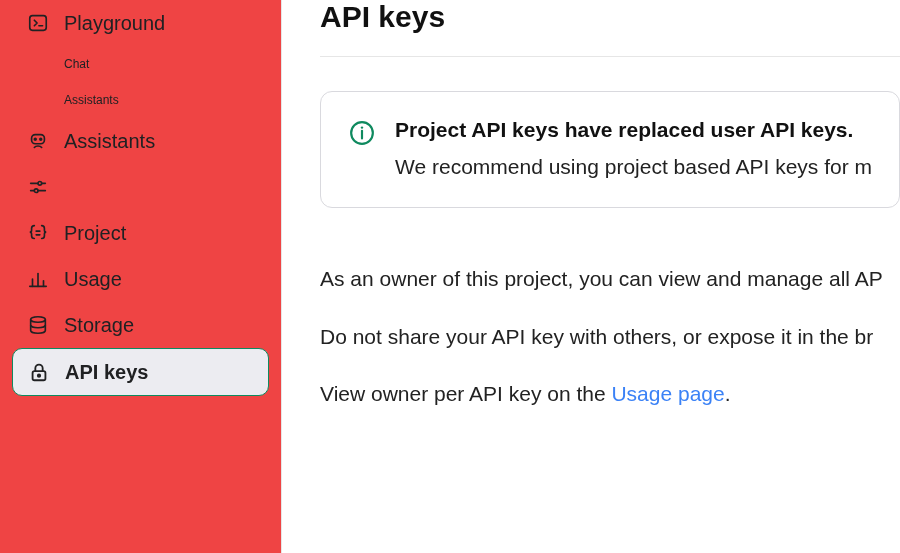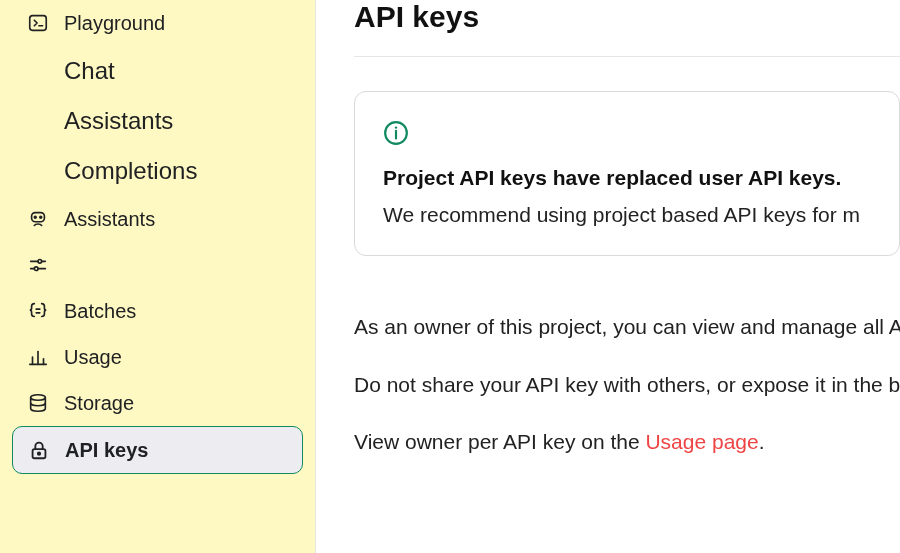--- a/index.html
+++ b/index.html
@@ -6,41 +6,41 @@
   body {
     font-family: -apple-system, BlinkMacSystemFont, "Segoe UI", Helvetica, Arial, sans-serif;
     background: #fff;
     color: #1a1a1a;
     width: 900px;
     height: 553px;
     overflow: hidden;
     display: flex;
   }
   .sidebar {
-    width: 316px;
-    background: #fef9c3;
+    width: 282px;
+    background: #ef4444;
     border-right: 1px solid #e6e6e6;
     padding: 0 12px 12px 12px;
     flex-shrink: 0;
     height: 100%;
   }
   .nav-item, .nav-sub-item {
     display: flex;
     align-items: center;
     gap: 14px;
     padding: 11px 14px;
     border-radius: 10px;
     color: #202123;
     font-size: 20px;
     cursor: pointer;
     user-select: none;
   }
   .nav-sub-item {
     padding-left: 52px;
-    font-size: 24px;
+    font-size: 12px;
   }
   .nav-item .icon {
     width: 24px;
     height: 24px;
     display: inline-flex;
     align-items: center;
     justify-content: center;
     flex-shrink: 0;
   }
   .nav-item.active {
@@ -66,21 +66,20 @@
     margin: 0 0 34px 0;
   }
   .notice {
     border: 1px solid #d9d9de;
     border-radius: 12px;
     padding: 26px 28px;
     display: flex;
     gap: 20px;
     align-items: flex-start;
     margin-bottom: 56px;
-    flex-direction: column;
   }
   .notice .info-icon {
     width: 26px;
     height: 26px;
     flex-shrink: 0;
     margin-top: 2px;
   }
   .notice-title {
     font-size: 21px;
     font-weight: 700;
@@ -94,21 +93,21 @@
     white-space: nowrap;
   }
   .body-text {
     font-size: 21px;
     color: #222;
     line-height: 1.4;
     margin-bottom: 28px;
     white-space: nowrap;
   }
   .link {
-    color: #ef4444;
+    color: #3b82f6;
     text-decoration: none;
     cursor: pointer;
   }
   svg { display: block; }
 </style>
 </head>
 <body>
 
 <nav class="sidebar">
 
@@ -124,23 +123,20 @@
   </div>
 
   <div class="nav-sub-item">
     <span>Chat</span>
   </div>
 
   <div class="nav-sub-item">
     <span>Assistants</span>
   </div>
 
-  <div class="nav-sub-item">
-    <span>Completions</span>
-  </div>
 
   <div class="nav-item">
     <span class="icon">
       <svg viewBox="0 0 24 24" width="22" height="22" fill="none" stroke="#202123" stroke-width="1.8">
         <rect x="5" y="5" width="14" height="10" rx="4"></rect>
         <circle cx="9" cy="10" r="1" fill="#202123"></circle>
         <circle cx="15" cy="10" r="1" fill="#202123"></circle>
         <path d="M8 19c1.5-2 6.5-2 8 0" stroke-linecap="round"></path>
       </svg>
     </span>
@@ -159,21 +155,21 @@
   </div>
 
   <div class="nav-item">
     <span class="icon">
       <svg viewBox="0 0 24 24" width="22" height="22" fill="none" stroke="#202123" stroke-width="1.8" stroke-linecap="round">
         <path d="M8 4c-2 0-3 1-3 3v2c0 1.5-1 2-2 2 1 0 2 .5 2 2v2c0 2 1 3 3 3"></path>
         <path d="M16 4c2 0 3 1 3 3v2c0 1.5 1 2 2 2-1 0-2 .5-2 2v2c0 2-1 3-3 3"></path>
         <path d="M10 10h4M10 14h4"></path>
       </svg>
     </span>
-    <span>Batches</span>
+    <span>Project</span>
   </div>
 
   <div class="nav-item">
     <span class="icon">
       <svg viewBox="0 0 24 24" width="22" height="22" fill="none" stroke="#202123" stroke-width="1.8" stroke-linecap="round">
         <path d="M6 20V12"></path>
         <path d="M12 20V6"></path>
         <path d="M18 20V14"></path>
         <path d="M3 20h18"></path>
       </svg>

